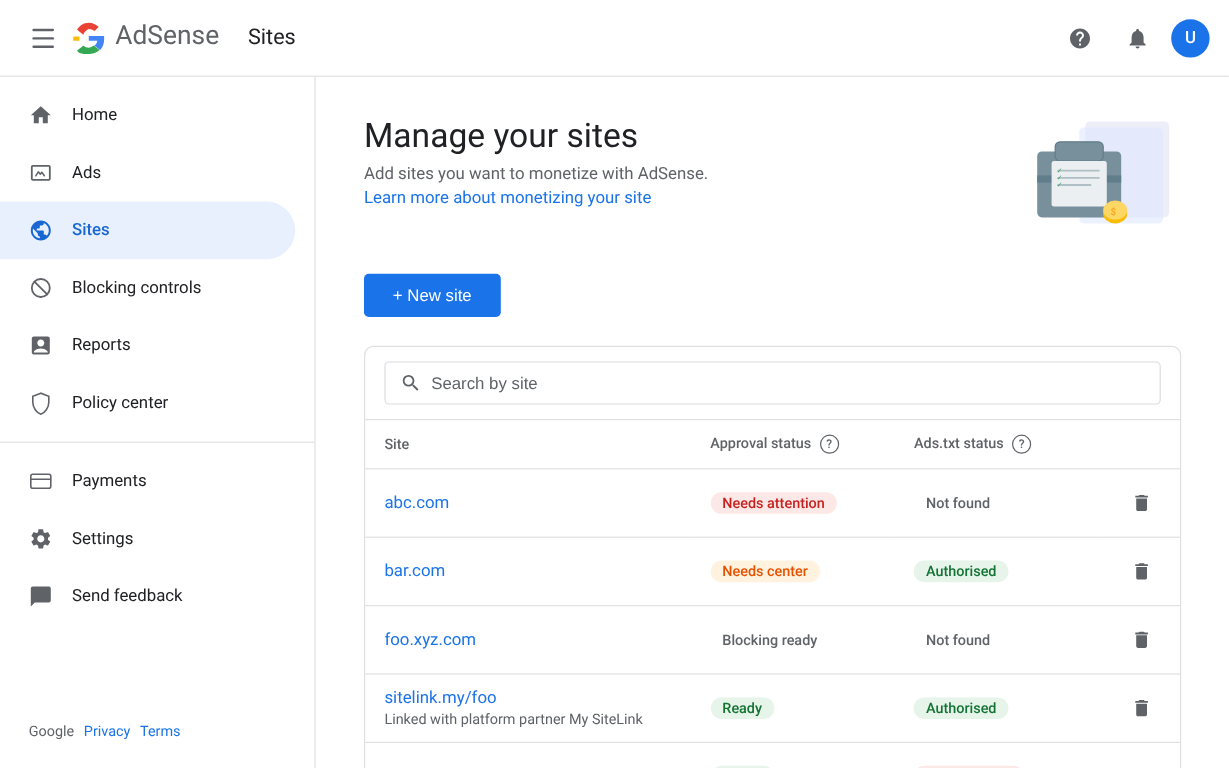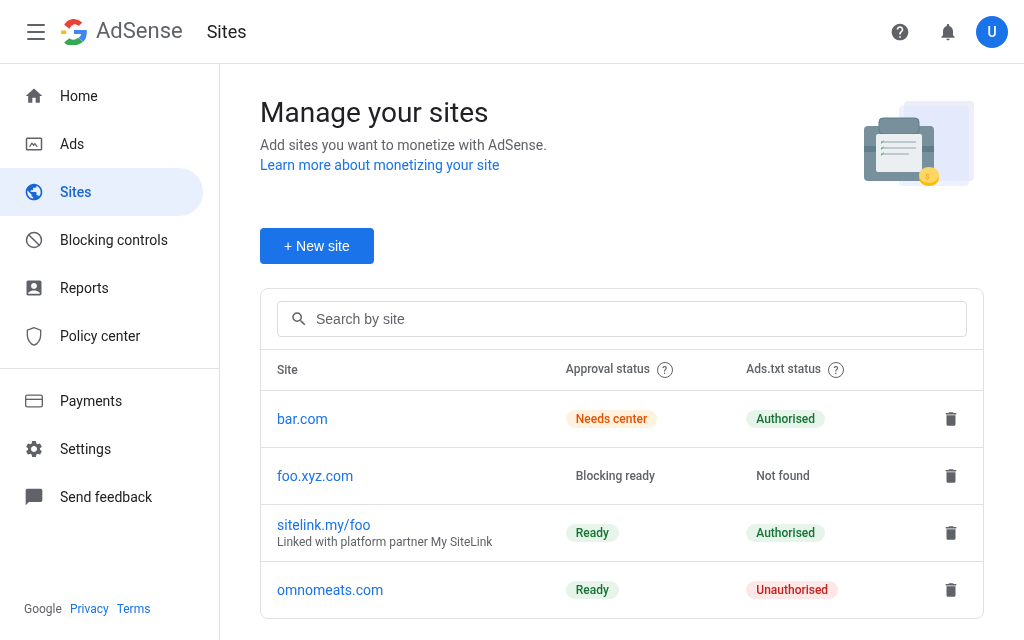--- a/index.html
+++ b/index.html
@@ -16,21 +16,21 @@
     .topbar-title { font-size: 18px; color: #202124; margin-left: 24px; font-weight: 400; }
     .topbar-spacer { flex: 1; }
     .topbar-icons { display: flex; align-items: center; gap: 8px; }
     .icon-btn { width: 40px; height: 40px; display: flex; align-items: center; justify-content: center; border-radius: 50%; cursor: pointer; border: none; background: transparent; }
     .avatar { width: 32px; height: 32px; border-radius: 50%; background: #1a73e8; color: #fff; display: flex; align-items: center; justify-content: center; font-size: 14px; font-weight: 500; cursor: pointer; }
 
     
     .app-body { display: flex; flex: 1; overflow: hidden; }
 
     
-    .sidebar { width: 220px; flex-shrink: 0; border-right: 1px solid #e0e0e0; display: flex; flex-direction: column; overflow-y: auto; padding: 8px 0; background: #fff; }
+    .sidebar { width: 263px; flex-shrink: 0; border-right: 1px solid #e0e0e0; display: flex; flex-direction: column; overflow-y: auto; padding: 8px 0; background: #fff; }
     .nav-item { display: flex; align-items: center; gap: 16px; padding: 0 24px; height: 48px; cursor: pointer; border-radius: 0 24px 24px 0; margin-right: 16px; color: #202124; text-decoration: none; font-size: 14px; }
     .nav-item.active { background: #e8f0fe; color: #1967d2; font-weight: 500; }
     .nav-item .nav-icon { width: 20px; height: 20px; display: flex; align-items: center; justify-content: center; flex-shrink: 0; }
     .nav-divider { height: 1px; background: #e0e0e0; margin: 8px 0; }
     .sidebar-footer { margin-top: auto; padding: 16px 24px; display: flex; gap: 8px; font-size: 12px; color: #5f6368; }
     .sidebar-footer a { color: #1a73e8; text-decoration: none; }
 
     
     .main { flex: 1; overflow-y: auto; padding: 32px 40px; }
     .page-header { display: flex; align-items: flex-start; justify-content: space-between; margin-bottom: 32px; }
@@ -270,20 +270,39 @@
             </th>
             <th class="col-ads">
               <span>Ads.txt status</span>
               <span class="help-icon">?</span>
             </th>
             <th class="col-action"></th>
           </tr>
         </thead>
         <tbody id="table-body">
 
+        <tr>
+    <td class="col-site">
+      <a class="site-link" href="#">abc.com</a>
+      
+    </td>
+    <td class="col-approval">
+      <span class="badge badge-needs-attention">Needs attention</span>
+    </td>
+    <td class="col-ads">
+      <span class="badge badge-not-found">Not found</span>
+    </td>
+    <td class="col-action">
+      <button class="delete-btn" title="Delete">
+        <svg width="18" height="18" viewBox="0 0 24 24" fill="none">
+          <path d="M6 19c0 1.1.9 2 2 2h8c1.1 0 2-.9 2-2V7H6v12zM19 4h-3.5l-1-1h-5l-1 1H5v2h14V4z" fill="#5f6368"></path>
+        </svg>
+      </button>
+    </td>
+  </tr>
             <tr>
     <td class="col-site">
       <a class="site-link" href="#">bar.com</a>
       
     </td>
     <td class="col-approval">
       <span class="badge badge-needs-review">Needs center</span>
     </td>
     <td class="col-ads">
       <span class="badge badge-authorised">Authorised</span>

